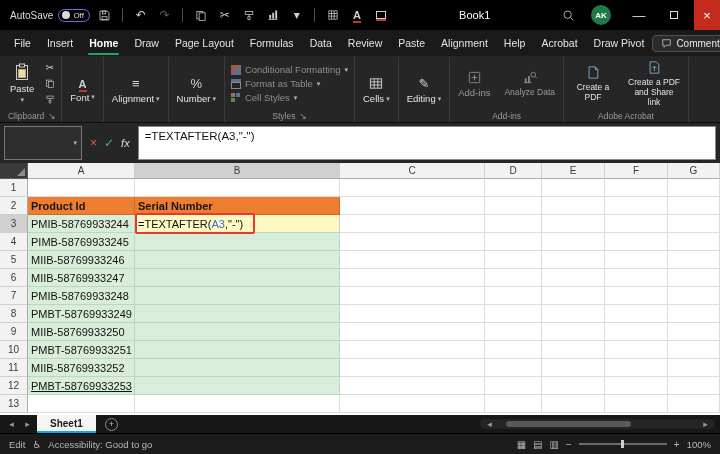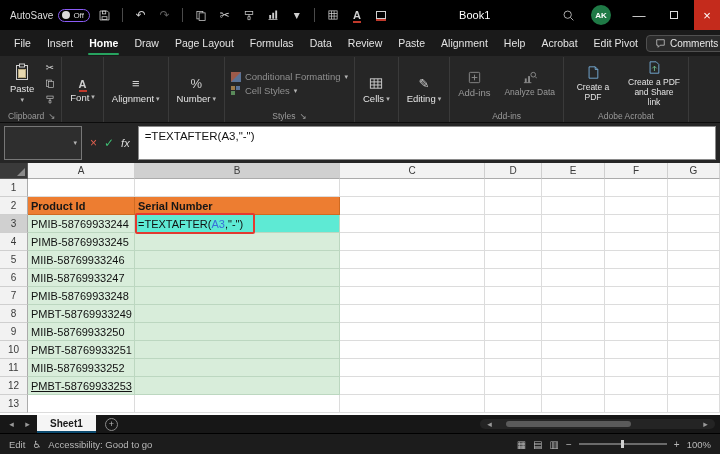--- a/index.html
+++ b/index.html
@@ -67,28 +67,28 @@
   .grow { display:flex; }
   .corner { height:16px; background:#3a3a3a; position:relative; border-right:1px solid #5a5a5a; border-bottom:1px solid #5a5a5a; flex:0 0 auto; cursor:pointer; }
   .tri { position:absolute; right:2px; bottom:2px; width:0; height:0; border-left:8px solid transparent; border-bottom:8px solid #8b8b8b; }
   .colh { height:16px; background:#f2f2f2; border-right:1px solid #cfcfcf; border-bottom:1px solid #ababab; display:flex; align-items:center; justify-content:center; font-size:10px; color:#3a3a3a; flex:0 0 auto; cursor:pointer; }
   .colh.sel { background:#d0d0d0; }
   .rowh { height:18px; background:#f2f2f2; border-right:1px solid #ababab; border-bottom:1px solid #cfcfcf; display:flex; align-items:center; justify-content:center; font-size:10px; color:#3a3a3a; flex:0 0 auto; cursor:pointer; }
   .rowh.sel { background:#d0d0d0; }
   .cell { height:18px; border-right:1px solid #dcdcdc; border-bottom:1px solid #dcdcdc; font-size:11px; color:#111; display:flex; align-items:center; padding:0 3px; flex:0 0 auto; overflow:hidden; white-space:nowrap; cursor:cell; }
   .cell.orange { background:#ed7d31; border-color:#cf6a21; font-weight:600; color:#161616; }
   .cell.green { background:#d8edda; border-color:#bcd7c0; }
-  .cell.edit { background:#5eead4; border-color:#bcd7c0; position:relative; overflow:visible; }
+  .cell.edit { background:#fef9c3; border-color:#bcd7c0; position:relative; overflow:visible; }
   .redbox { position:absolute; left:0; top:-2px; width:120px; height:21px; border:2px solid #e33a30; border-radius:2px; pointer-events:none; z-index:3; }
   .ref { color:#3a6fd8; }
 
   
   .sheetbar { flex:0 0 18px; background:#171717; display:flex; align-items:center; gap:3px; padding:0 5px; color:#bbb; }
   .navarr { font-size:9px; color:#9a9a9a; width:13px; text-align:center; cursor:pointer; }
-  .sheet-tab { background:#f5f5f5; color:#1a1a1a; font-size:10px; font-weight:700; padding:0 13px; height:100%; display:flex; align-items:center; border-bottom:2px solid #0c4a6e; cursor:pointer; }
+  .sheet-tab { background:#f5f5f5; color:#1a1a1a; font-size:10px; font-weight:700; padding:0 13px; height:100%; display:flex; align-items:center; border-bottom:2px solid #0ea5e9; cursor:pointer; }
   .add-sheet { width:13px; height:13px; border:1px solid #8a8a8a; border-radius:50%; display:flex; align-items:center; justify-content:center; font-size:9px; color:#bbb; margin-left:6px; cursor:pointer; }
   .hscroll { margin-left:auto; width:235px; height:10px; background:#242424; border-radius:5px; display:flex; align-items:center; padding:0 3px; }
   .hthumb { width:125px; height:6px; background:#5a5a5a; border-radius:3px; margin-left:10px; cursor:grab; }
 
   
   .statusbar { flex:0 0 21px; background:#1c1c1c; border-top:1px solid #000; display:flex; align-items:center; gap:7px; padding:0 9px; color:#b9b9b9; font-size:9.5px; }
   .sb-icon { font-size:10px; color:#b9b9b9; cursor:pointer; }
   .sb-right { margin-left:auto; display:flex; align-items:center; gap:7px; }
   .zoom-track { width:88px; height:2px; background:#6a6a6a; position:relative; cursor:pointer; }
   .zoom-thumb { position:absolute; left:42px; top:-3px; width:3px; height:8px; background:#cfcfcf; }
@@ -177,21 +177,21 @@
         <div class="rtab active">Home</div>
         <div class="rtab">Draw</div>
         <div class="rtab">Page Layout</div>
         <div class="rtab">Formulas</div>
         <div class="rtab">Data</div>
         <div class="rtab">Review</div>
         <div class="rtab">Paste</div>
         <div class="rtab">Alignment</div>
         <div class="rtab">Help</div>
         <div class="rtab">Acrobat</div>
-        <div class="rtab">Edit Pivot</div>
+        <div class="rtab">Draw Pivot</div>
       </div>
     <div class="comments-btn">
       <svg width="11" height="11" viewBox="0 0 16 16">
           <path d="M2.5 2.5h11v8h-6l-3 3v-3h-2z" fill="none" stroke="#dedede"></path>
         </svg>
       <span>Comments</span>
     </div>
 
   </div>
 
@@ -273,20 +273,28 @@
           <div class="style-item">
             <svg width="10" height="10" viewBox="0 0 10 10">
                 <rect width="10" height="10" fill="#9c5a4a"></rect>
                 <path d="M0 10L10 0V10z" fill="#5a7295"></path>
               </svg>
             <span>Conditional Formatting</span>
             <span class="caret">▾</span>
           </div>
           <div class="style-item">
             <svg width="10" height="10" viewBox="0 0 10 10">
+                <rect width="10" height="3" fill="#5a7295"></rect>
+                <rect x="0.5" y="3.5" width="9" height="6" fill="none" stroke="#8a8a8a"></rect>
+              </svg>
+            <span>Format as Table</span>
+            <span class="caret">▾</span>
+          </div>
+          <div class="style-item">
+            <svg width="10" height="10" viewBox="0 0 10 10">
                 <rect width="4" height="4" fill="#9c7a4a"></rect>
                 <rect x="5" width="4" height="4" fill="#5a7295"></rect>
                 <rect y="5" width="4" height="4" fill="#5a8a5a"></rect>
               </svg>
             <span>Cell Styles</span>
             <span class="caret">▾</span>
           </div>
         </div>
       </div>
       <div class="rgroup-label">

